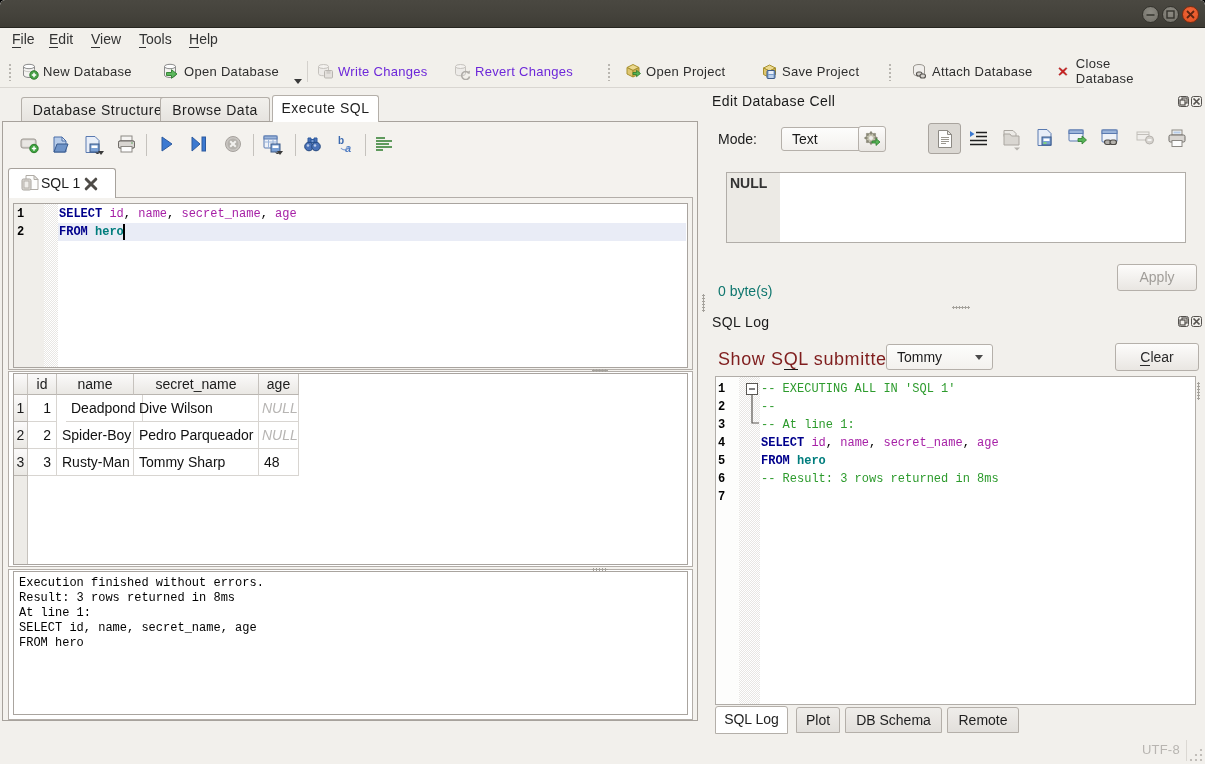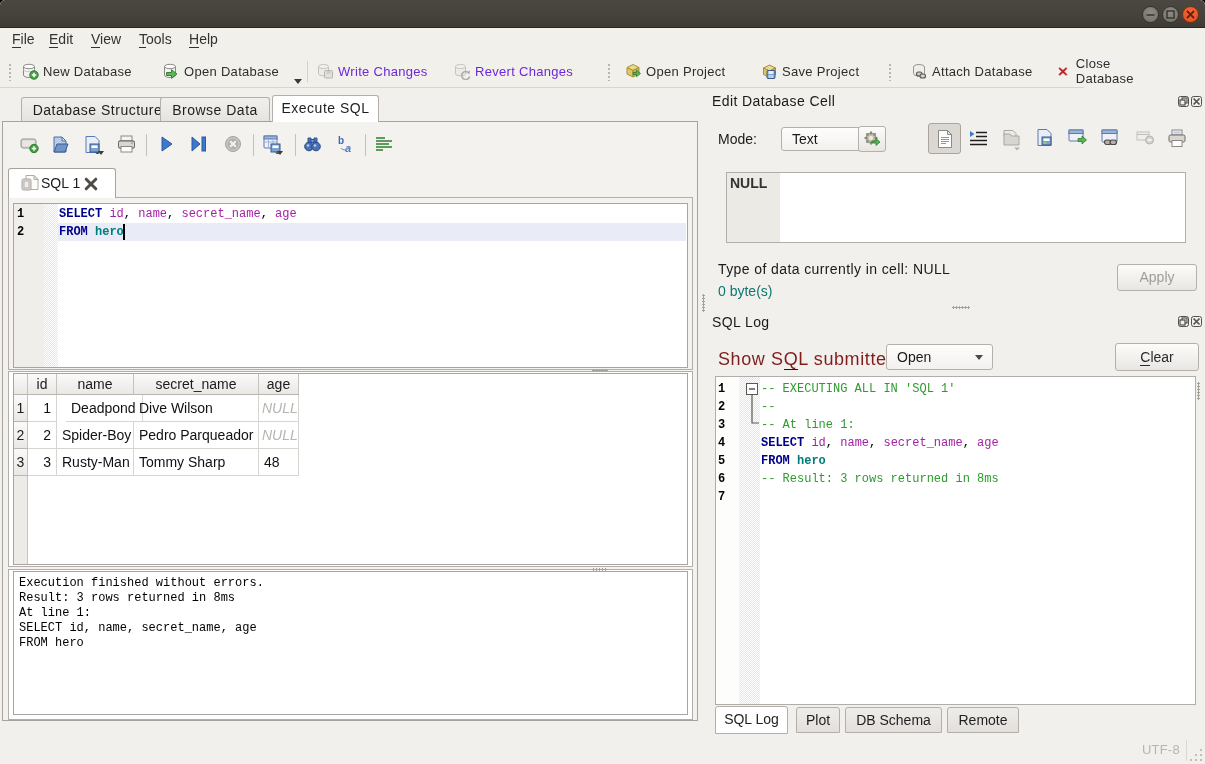--- a/index.html
+++ b/index.html
@@ -345,32 +345,31 @@
       <rect x="5" y="11.5" width="10" height="6" fill="#fdfdfd" stroke="#8c8984"></rect>
       <rect x="6.5" y="2.5" width="7" height="2" fill="#b8cdea"></rect>
     </svg>
 
   <div class="abs" style="left:952px;top:306px;width:18px;height:3px;background-image:radial-gradient(circle,#a5a29c 1px,transparent 1.1px);background-size:3px 3px;"></div>
   <div class="abs" style="left:592px;top:369px;width:16px;height:3px;background-image:radial-gradient(circle,#a5a29c 1px,transparent 1.1px);background-size:3px 3px;"></div>
   <div class="abs" style="left:592px;top:568px;width:16px;height:3px;background-image:radial-gradient(circle,#a5a29c 1px,transparent 1.1px);background-size:3px 3px;"></div>
   <div class="abs" style="left:702px;top:294px;width:3px;height:18px;background-image:radial-gradient(circle,#a5a29c 1px,transparent 1.1px);background-size:3px 3px;"></div>
   <div class="abs" style="left:1197px;top:382px;width:3px;height:18px;background-image:radial-gradient(circle,#a5a29c 1px,transparent 1.1px);background-size:3px 3px;"></div>
 
-  <div class="abs" style="left:718px;top:261px;font-size:14px;letter-spacing:.4px;color:#1a1a1a;">Type of data currently in cell: NULL</div>
   <div class="abs" style="left:718px;top:283px;font-size:14px;color:#0f766e;">0 byte(s)</div>
   <div class="btn dis" style="left:1117px;top:264px;width:80px;height:27px;padding-top:4px;">Apply</div>
 
   <div id="cellbox">
       <div class="abs" style="left:0;top:0;width:53px;height:69px;background:#eceae5;"></div>
       <div class="abs" style="left:3px;top:2px;font-size:14px;color:#333;font-weight:bold;">NULL</div>
     </div>
 
   <div class="abs" style="left:718px;top:349px;font-size:18px;letter-spacing:.6px;color:#7f1d1d;">Show S<span style="border-bottom:1px solid #1a1a1a;">Q</span>L submitted by</div>
   <div class="combo" style="left:886px;top:344px;width:107px;height:26px;">
-      <span style="position:absolute;left:10px;top:4px;">Open</span>
+      <span style="position:absolute;left:10px;top:4px;">Tommy</span>
       <span class="arr"></span>
     </div>
   <div class="btn" style="left:1115px;top:343px;width:84px;height:28px;padding-top:5px;"><span style="border-bottom:1px solid #2a2a2a;">C</span>lear</div>
 
   <div id="logbox">
     <div class="abs" style="left:0;top:0;width:23px;height:100%;background:#fdfdfc;"></div>
     <div class="abs checker" style="left:23px;top:0;width:21px;height:100%;"></div>
     <div class="abs mono" style="left:2px;top:3px;font-weight:bold;line-height:18px;">1<br>2<br>3<br>4<br>5<br>6<br>7</div>
     <svg class="abs" style="left:29px;top:5px;" width="16" height="44" viewBox="0 0 16 44">
         <rect x="1.5" y="1.5" width="11" height="11" fill="#fff" stroke="#5a5753"></rect>

